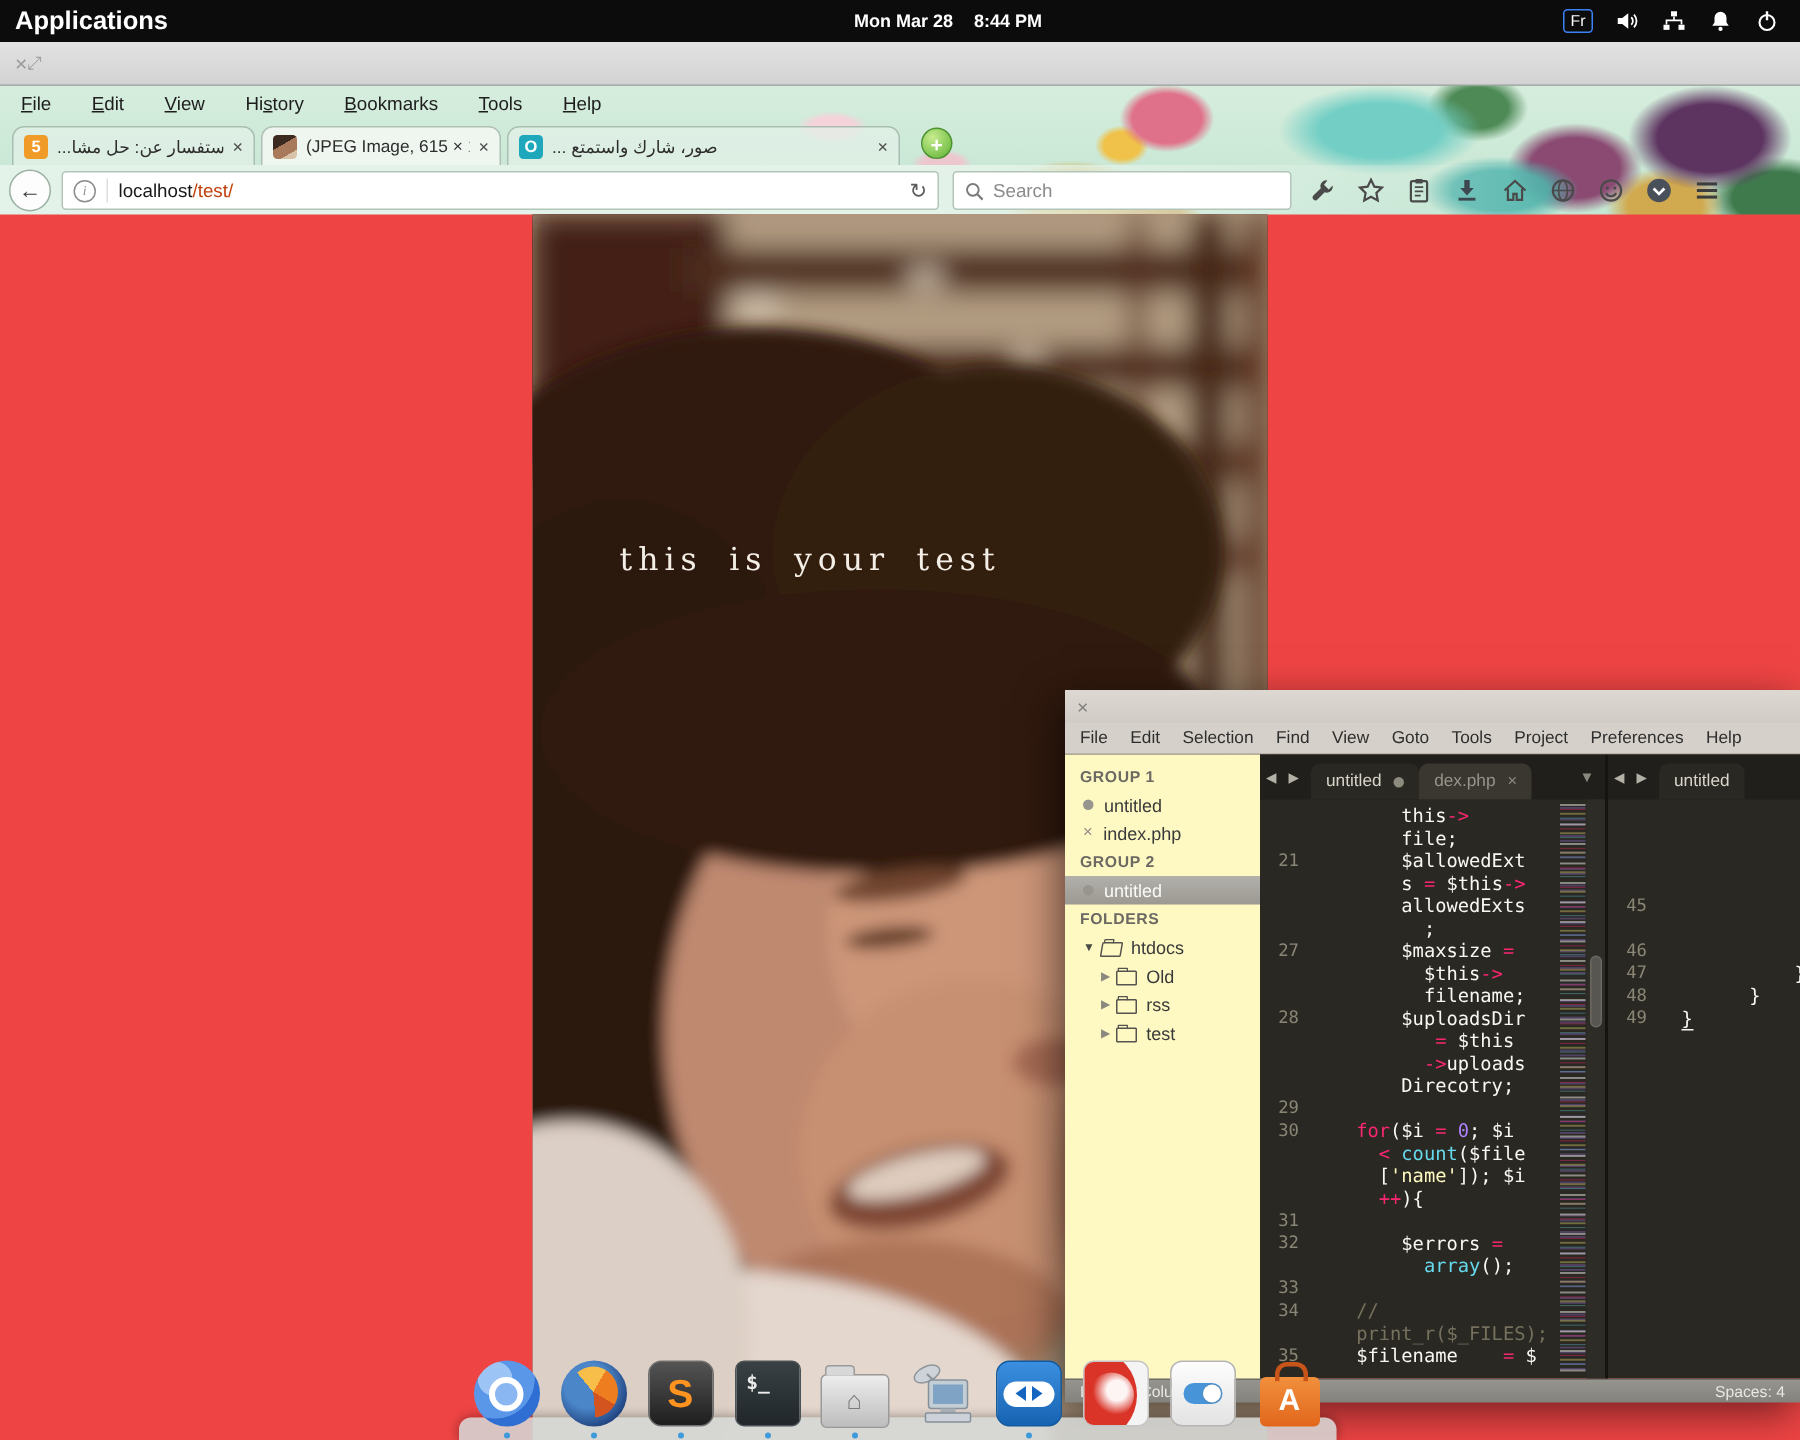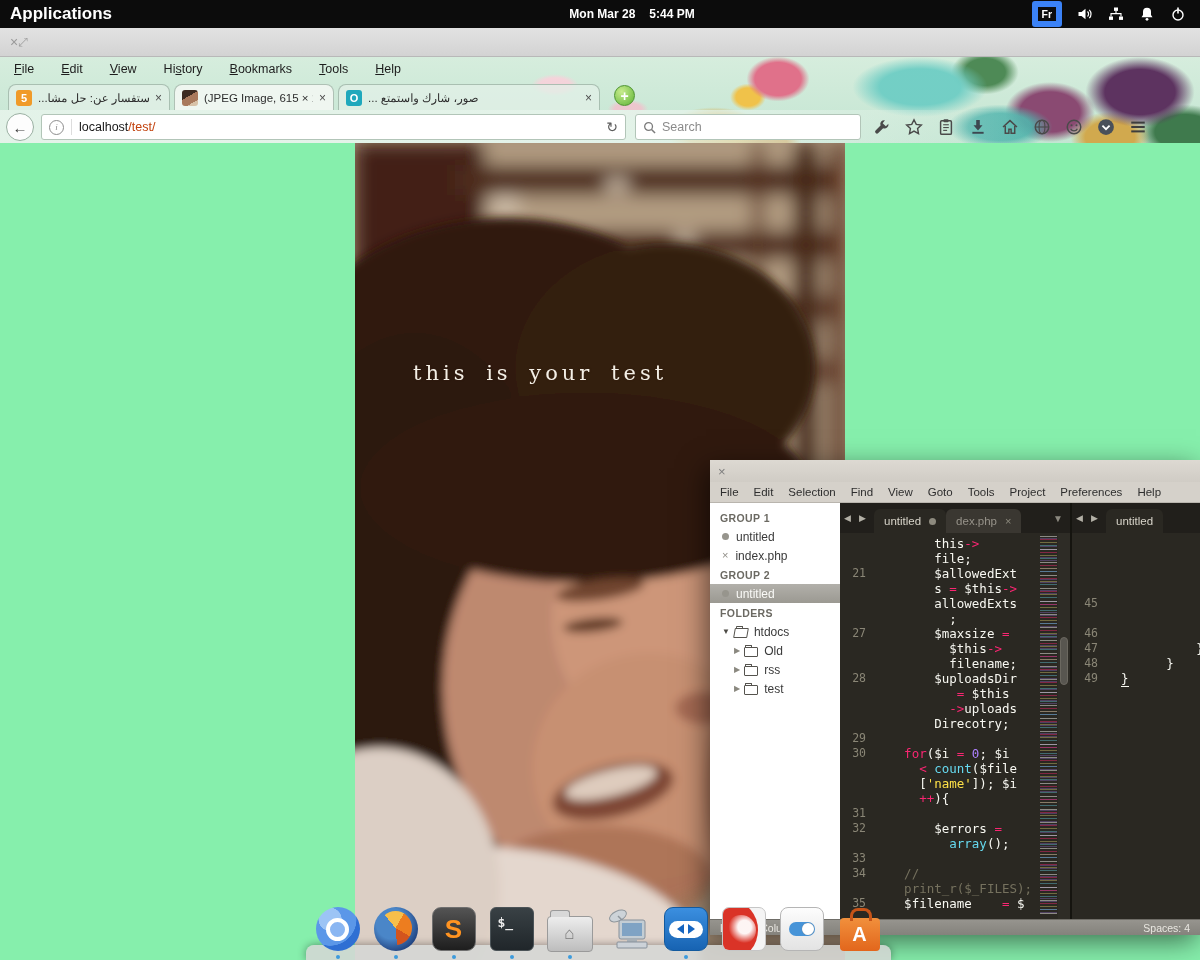--- a/index.html
+++ b/index.html
@@ -3,21 +3,21 @@
 <meta charset="utf-8">
 <style>
   html,body{margin:0;padding:0;background:#000;font-family:"Liberation Sans",sans-serif;}
   .screen{position:relative;width:1200px;height:960px;overflow:hidden;background:#292929;}
 
   
   .topbar{position:absolute;top:0;left:0;right:0;height:28px;background:#0c0c0c;color:#fff;z-index:100;display:flex;align-items:center;}
   .tb-app{margin-left:10px;font-size:17px;font-weight:bold;}
   .tb-clock{position:absolute;left:50%;transform:translateX(-50%);font-size:12px;font-weight:bold;display:flex;gap:14px;margin-left:32px;}
   .tb-tray{margin-left:auto;display:flex;align-items:center;gap:15px;padding-right:14px;}
-  .kbd{border:6px solid #3b82f6;border-radius:3px;font-size:10.5px;font-weight:bold;padding:1px 4px;}
+  .kbd{border:1px solid #3b82f6;border-radius:3px;font-size:10.5px;font-weight:normal;padding:1px 4px;}
   .tray-ic{width:16px;height:16px;display:block;}
 
   
   .firefox{position:absolute;top:28px;left:0;right:0;bottom:0;background:#292929;z-index:10;}
   .ff-titlebar{height:28px;background:linear-gradient(#e2e2e2,#d3d3d3);border-bottom:1px solid #b8b8b8;display:flex;align-items:center;}
   .win-x{margin-left:10px;color:#9a9a9a;font-size:14px;line-height:1;cursor:default;}
   .ff-title{flex:1;text-align:center;font-size:12px;font-weight:bold;color:#4c4c4c;}
   .win-max{margin-right:10px;color:#9f9f9f;font-size:12px;}
   .ff-chrome{position:relative;height:87px;background:linear-gradient(180deg,#d6eddd,#c3e5d2);overflow:hidden;}
   .theme-art{position:absolute;inset:0;background:
@@ -51,35 +51,35 @@
   .urlfield{flex:none;width:585px;height:26px;box-sizing:border-box;background:#fff;border:1px solid #b2c5b8;border-radius:3px;margin-left:7px;display:flex;align-items:center;padding:0 7px;font-size:12.5px;}
   .infoi{flex:none;width:13px;height:13px;border:1px solid #8d8d8d;border-radius:50%;color:#8d8d8d;font-size:9px;font-family:"Liberation Serif",serif;display:flex;align-items:center;justify-content:center;font-style:italic;}
   .sep{width:1px;height:16px;background:#ddd;margin:0 7px;}
   .uhost{color:#171717;} .upath{color:#c2410c;}
   .flex{flex:1;}
   .reload{color:#5b5b5b;font-size:14px;margin-left:6px;}
   .searchfield{flex:none;width:226px;height:26px;box-sizing:border-box;background:#fff;border:1px solid #b2c5b8;border-radius:3px;margin-left:9px;display:flex;align-items:center;padding:0 7px;}
   .sph{color:#8b8b8b;font-size:12.5px;margin-left:6px;}
   .navicons{display:flex;align-items:center;gap:14px;margin-left:12px;}
   .nic{width:18px;height:18px;display:block;}
-  .ff-content{position:absolute;top:115px;left:0;right:0;bottom:0;background:#86efac;}
+  .ff-content{position:absolute;top:115px;left:0;right:0;bottom:0;background:#ef4444;}
 
   
   .photo{position:absolute;left:355px;top:0;width:490px;height:100%;overflow:hidden;background:#7a6a55;}
   .photo svg{position:absolute;inset:0;width:100%;height:100%;}
   .caption{position:absolute;left:58px;top:218px;color:#f3efe6;font-family:"DejaVu Serif","Liberation Serif",serif;font-size:21px;letter-spacing:4px;word-spacing:7px;text-shadow:0 0 2px rgba(60,30,20,.5);}
 
   
   .sublime{position:absolute;left:710px;top:460px;width:490px;height:473px;z-index:40;box-shadow:-4px 8px 26px rgba(0,0,0,.55);}
   .sb-titlebar{height:22px;background:linear-gradient(#ddd9d2,#d0ccc5);display:flex;align-items:center;}
   .sb-x{margin-left:8px;color:#7e7e7e;font-size:13px;line-height:1;}
   .sb-title{flex:1;text-align:center;font-size:11.5px;font-weight:bold;color:#3b3b3b;}
   .sb-menubar{height:20px;background:#d5d1ca;border-bottom:1px solid #b9b5ae;display:flex;align-items:center;gap:15px;padding-left:10px;font-size:11.5px;color:#2e2e2e;}
   .sb-body{display:flex;height:416px;background:#2a2822;}
-  .sb-sidebar{flex:none;width:130px;background:#ffffff;padding-top:5px;box-sizing:border-box;overflow:hidden;}
+  .sb-sidebar{flex:none;width:130px;background:#fef9c3;padding-top:5px;box-sizing:border-box;overflow:hidden;}
   .sb-row{height:19px;display:flex;align-items:center;padding-left:12px;font-size:12px;color:#3a3a3a;white-space:nowrap;}
   .sb-row.header{font-size:10.5px;font-weight:bold;color:#6b6962;letter-spacing:.4px;padding-left:10px;}
   .sb-row.sel{background:linear-gradient(#b2b0aa,#9b9992);color:#fafaf7;}
   .fic{flex:none;margin-right:7px;color:#8f8d86;font-size:11px;line-height:1;}
   .fic.dot{width:7px;height:7px;border-radius:50%;background:#97958d;}
   .tri{flex:none;margin-right:4px;font-size:8px;color:#4c4a45;}
   .tri.right{color:#8a887f;}
   .fold{flex:none;position:relative;width:12px;height:8px;border:1px solid #55534e;border-radius:1px;margin-right:6px;margin-top:2px;}
   .fold::before{content:"";position:absolute;top:-3px;left:0;width:5px;height:2px;border:1px solid #55534e;border-bottom:none;border-radius:1px 1px 0 0;}
   .fold.open{transform:skewX(-10deg);}
@@ -92,21 +92,21 @@
   .sb-tabs{display:flex;align-items:flex-end;margin-left:4px;}
   .sb-tab{height:24px;margin-top:6px;box-sizing:border-box;border-radius:6px 6px 0 0;padding:0 10px;display:flex;align-items:center;font-size:11.5px;background:#3a3731;color:#97938a;}
   .sb-tab.on{background:#2a2822;color:#d8d5ca;}
   .mdot{width:7px;height:7px;border-radius:50%;background:#8d8a7e;margin-left:8px;}
   .tx{margin-left:8px;color:#8d8a7e;font-size:11px;line-height:1;}
   .tabdrop{margin-left:auto;width:24px;display:flex;align-items:center;justify-content:center;color:#8b887f;font-size:10px;}
   .sb-code{position:relative;height:calc(100% - 30px);padding-top:3px;font-family:"DejaVu Sans Mono","Liberation Mono",monospace;font-size:12.5px;line-height:15px;overflow:hidden;}
   .code-row{display:flex;height:15px;}
   .gutter{flex:none;width:26px;text-align:right;color:#8a8676;font-size:11.5px;}
   .code-text{padding-left:8px;white-space:pre;}
-  .tk-w{color:#f8f8f2}.tk-p{color:#f92672}.tk-b{color:#66d9ef}.tk-y{color:#fde047}.tk-v{color:#ae81ff}.tk-c{color:#75715e}
+  .tk-w{color:#f8f8f2}.tk-p{color:#f92672}.tk-b{color:#66d9ef}.tk-y{color:#fef9c3}.tk-v{color:#ae81ff}.tk-c{color:#75715e}
   .cursor{border-bottom:1px solid #f8f8f0;}
   .minimap{position:absolute;top:33px;bottom:4px;right:13px;width:17px;opacity:.95;background:
      repeating-linear-gradient(180deg,rgba(248,248,242,.5) 0 1px,transparent 1px 3px,rgba(249,38,114,.45) 3px 4px,transparent 4px 6px,rgba(230,219,116,.4) 6px 7px,transparent 7px 9px,rgba(102,217,239,.4) 9px 10px,transparent 10px 13px),
      repeating-linear-gradient(180deg,transparent 0 2px,rgba(174,129,255,.3) 2px 3px,transparent 3px 8px);
      background-size:13px 13px,9px 11px;}
   .vscroll{position:absolute;top:30px;bottom:0;right:0;width:12px;background:#2e2c26;}
   .vthumb{position:absolute;top:27%;left:2px;right:2px;height:46px;border-radius:6px;background:#585650;border:1px solid #6b6860;}
   .sb-status{height:15px;background:linear-gradient(#96948e,#84827c);border-top:1px solid #6f6d67;display:flex;align-items:center;justify-content:space-between;padding:0 10px;font-size:10.5px;color:#e9e7e1;}
 
   
@@ -140,21 +140,21 @@
 </style>
 </head>
 <body>
 
 <div class="screen">
 
   <div class="topbar">
     <span class="tb-app">Applications</span>
     <div class="tb-clock">
       <span>Mon Mar 28</span>
-      <span>5:44 PM</span>
+      <span>8:44 PM</span>
     </div>
     <div class="tb-tray">
       <span class="kbd">Fr</span>
       <svg class="tray-ic" viewBox="0 0 16 16">
           <path d="M1.5 6h3l4-3.2v10.4L4.5 10h-3z" fill="#fff"></path>
           <path d="M10.5 5.5a3.4 3.4 0 0 1 0 5" fill="none" stroke="#fff" stroke-width="1.2"></path>
           <path d="M12.3 3.8a6 6 0 0 1 0 8.4" fill="none" stroke="#fff" stroke-width="1.2"></path>
         </svg>
       <svg class="tray-ic" viewBox="0 0 16 16">
           <rect x="6" y="1.5" width="4" height="3.4" fill="#fff"></rect>

